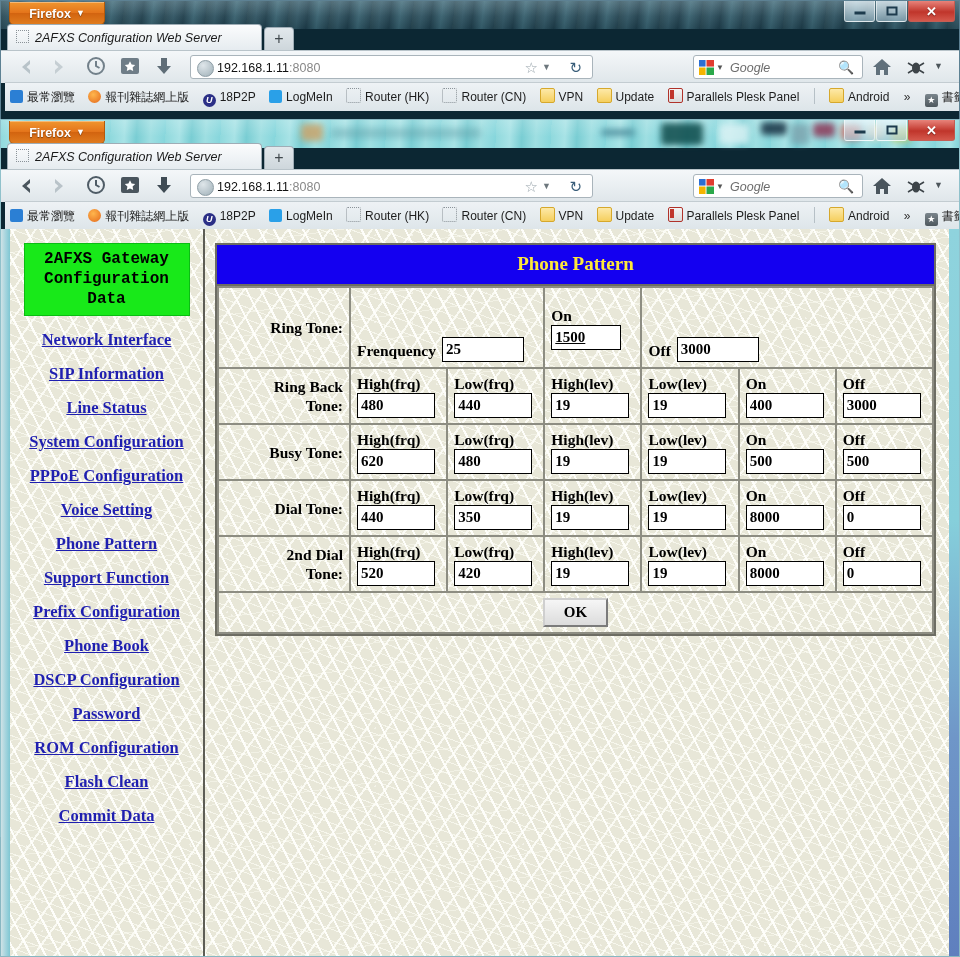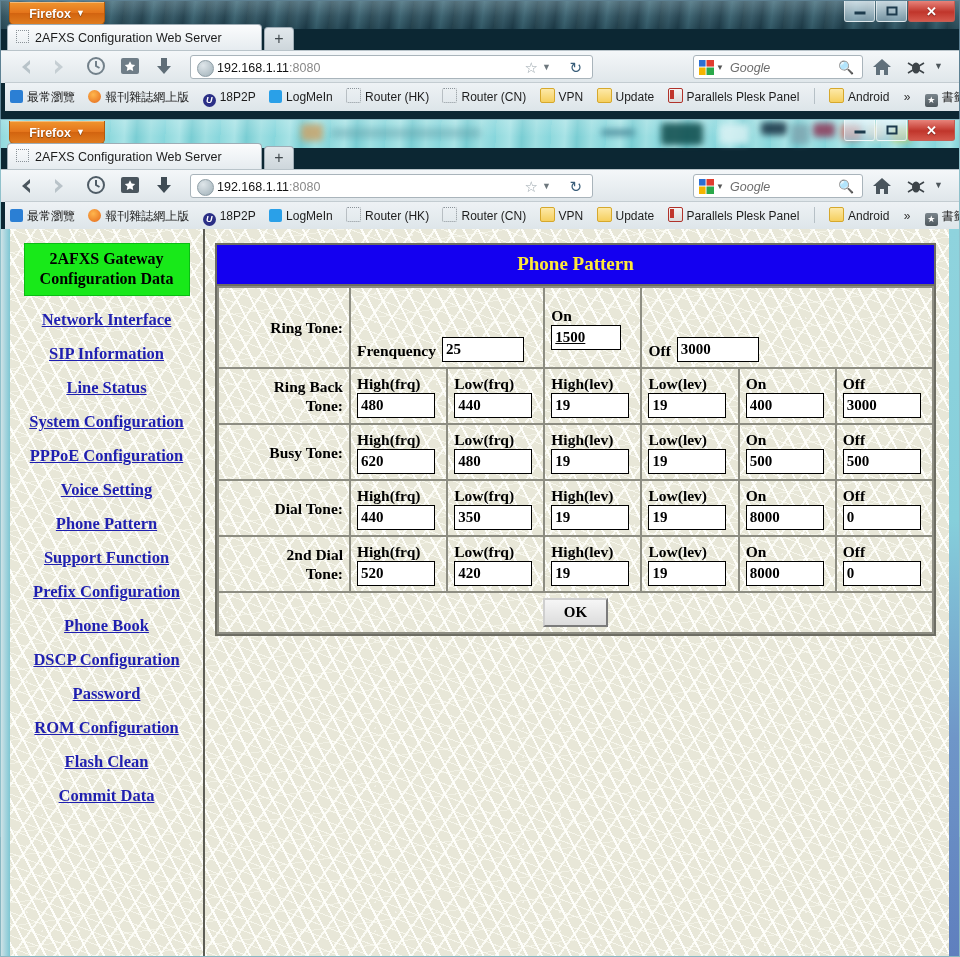--- a/index.html
+++ b/index.html
@@ -70,21 +70,21 @@
       position:absolute;left:50%;top:50%;transform:translate(-50%,-50%);box-sizing:border-box;}
 
   
   .tabstrip{position:absolute;left:0;top:20px;width:100%;height:30px;}
   .tab{
     position:absolute;left:6px;top:3px;width:255px;height:27px;
     background:linear-gradient(180deg,#fbfcfd,#e5ebef);
     border:1px solid #9fadb6;border-bottom:none;
     border-radius:4px 4px 0 0;
     font-size:12.5px;color:#1b1b1b;line-height:27px;
-    padding-left:8px;box-sizing:border-box;white-space:nowrap;overflow:hidden;
+    padding-left:8px;box-sizing:border-box;white-space:nowrap;overflow:hidden;font-style:italic;
   }
   .tab .favicon{display:inline-block;width:11px;height:11px;border:1px dotted #8a9298;
       vertical-align:-1px;margin-right:6px;}
   .newtab{position:absolute;left:263px;top:6px;width:28px;height:24px;
       background:linear-gradient(180deg,#e2e8ec,#ccd5da);
       border:1px solid #9fadb6;border-bottom:none;border-radius:4px 4px 0 0;
       color:#40484d;font-size:16px;text-align:center;line-height:22px;}
 
   
   .navbar{position:absolute;left:0;top:49px;width:100%;height:32px;
@@ -153,21 +153,21 @@
       background:linear-gradient(90deg,#cfe2e6,#9ed2dc 60%,#7fc6d2);}
   .rightstrip{position:absolute;right:0;top:0;width:10px;bottom:0;
       background:linear-gradient(180deg,#8fd3dd 0%,#86cfdb 40%,#6f96c8 70%,#5f7fbe 100%);}
   .divider{position:absolute;left:202px;top:0;width:2px;bottom:0;background:#5d5d55;}
 
   
   .sidebar{position:absolute;left:9px;top:0;width:193px;bottom:0;
       text-align:center;}
   .menuhead{margin:14px auto 0;width:160px;background:#18e919;
       border:1px solid #0bbd13;
-      font-family:Liberation Serif, serif;font-weight:bold;font-size:16px;color:#000;
+      font-family:Liberation Mono, monospace;font-weight:bold;font-size:16px;color:#000;
       line-height:20px;padding:5px 2px 6px;}
   .menulink{display:block;margin:13px auto 0;width:180px;
       font-family:"Liberation Serif",serif;font-weight:bold;font-size:16.5px;
       color:#1f1fb0;text-decoration:underline;line-height:21px;cursor:pointer;}
 
   
   .content{position:absolute;left:204px;top:0;right:10px;bottom:0;}
   .panel{margin:14px 13px 0 10px;border:2px solid #6d6d63;
       background:transparent;}
   .titlebox{background:#1400f0;border-bottom:2px solid #6d6d63;

